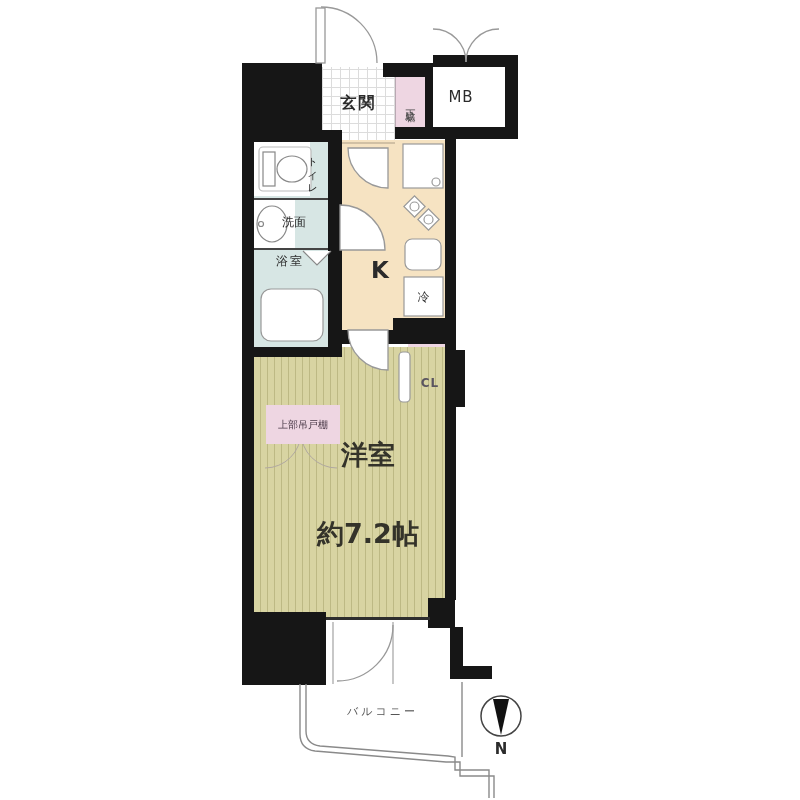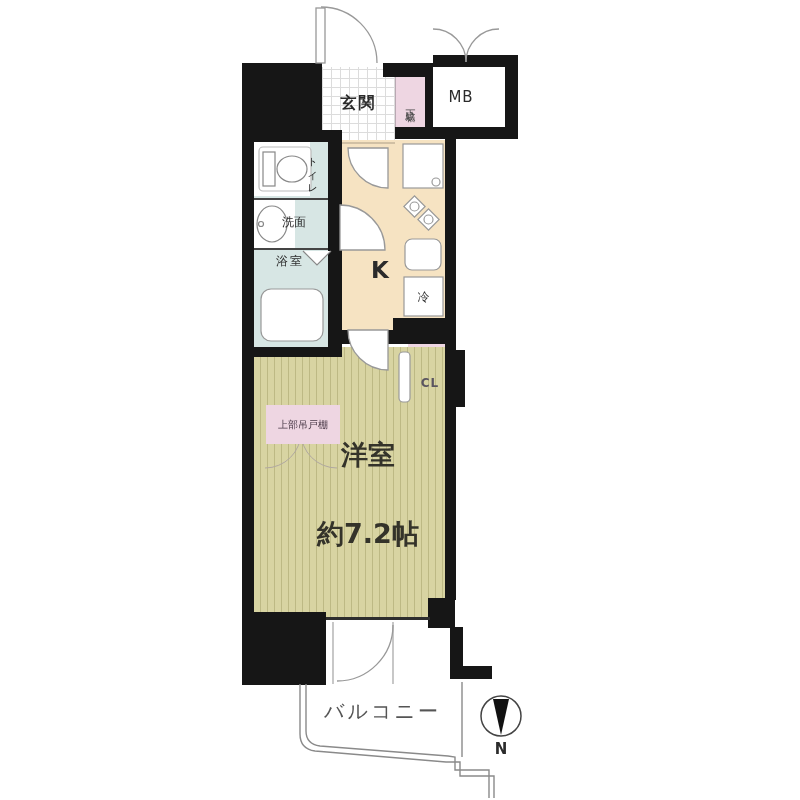--- a/index.html
+++ b/index.html
@@ -159,15 +159,15 @@
   <div class="lbl" style="left:276px;top:213px;width:36px;height:18px;font-size:12px;">洗面</div>
   <div class="lbl" style="left:268px;top:252px;width:44px;height:18px;font-size:12px;letter-spacing:2px;">浴室</div>
   <div class="lbl" style="left:364px;top:250px;width:32px;height:40px;font-size:23px;font-weight:700;">K</div>
   <div class="lbl" style="left:404px;top:281px;width:39px;height:32px;font-size:12px;">冷</div>
   <div class="lbl" style="left:414px;top:362px;width:32px;height:18px;font-size:12px;font-weight:700;color:#5a5560;letter-spacing:1px;margin-top:12px;">CL</div>
   <div class="upper-cab fill">上部吊戸棚</div>
   <div class="room-name-box fill">
     <div>洋室</div>
     <div>約7.2帖</div>
   </div>
-  <div class="lbl" style="left:330px;top:700px;width:105px;height:22px;font-size:20px;color:#555;letter-spacing:3px;">バルコニー</div>
+  <div class="lbl" style="left:330px;top:700px;width:105px;height:22px;font-size:11px;color:#555;letter-spacing:3px;">バルコニー</div>
   <div class="lbl" style="left:492px;top:740px;width:18px;height:18px;font-size:15px;font-weight:700;">N</div>
 </div>
 
 </body></html>

